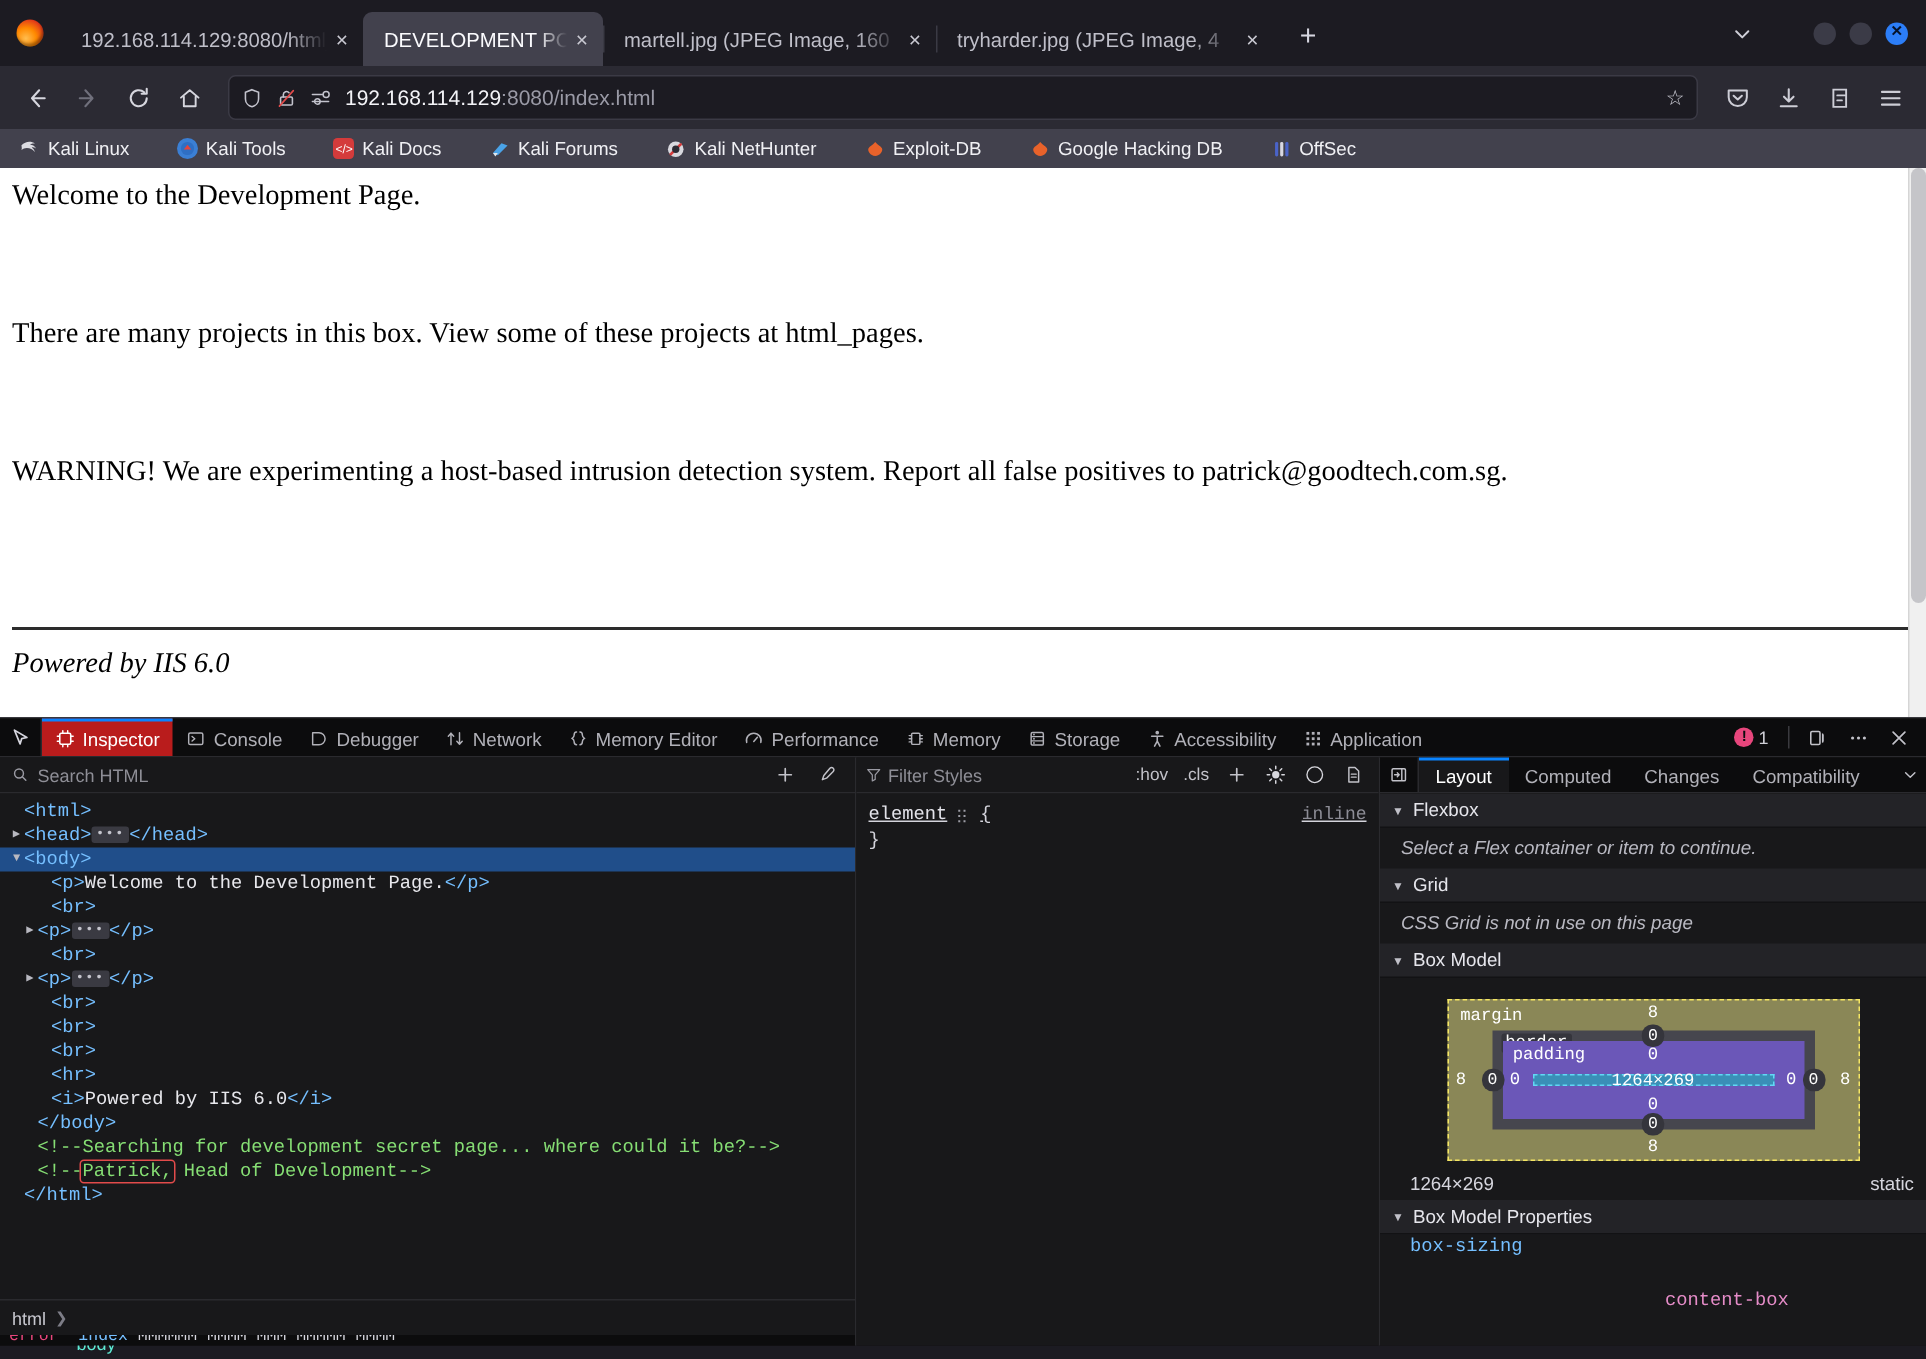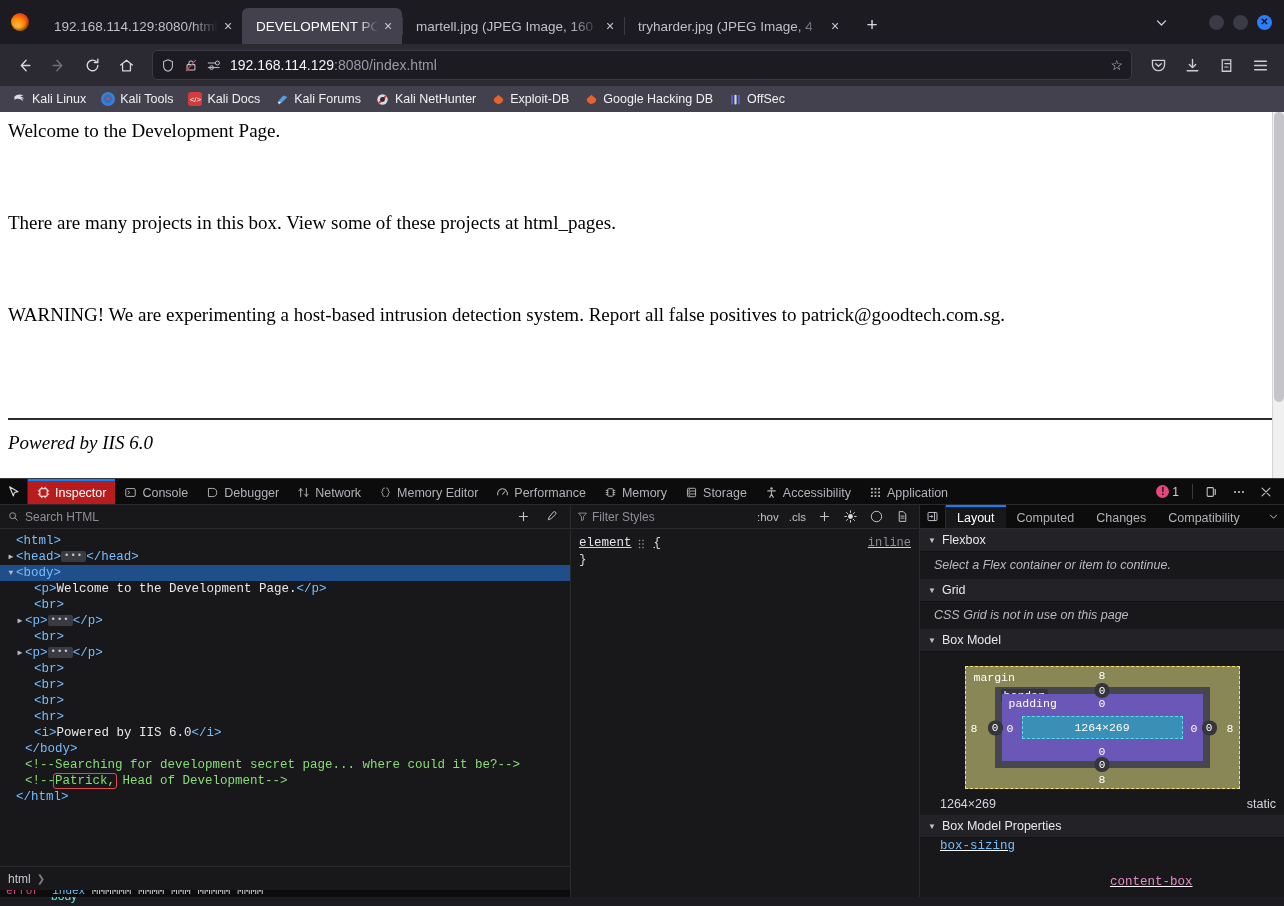--- a/index.html
+++ b/index.html
@@ -98,21 +98,21 @@
     display:flex;align-items:center;padding:0 8px;margin:0 8px;gap:8px;
     min-width:0;
   }
   .url-icons{display:flex;align-items:center;gap:9px;flex:0 0 auto;color:#c3c3cd;}
   .urltext{flex:1;font-size:14px;color:#f4f4f8;white-space:nowrap;overflow:hidden;min-width:0;}
   .urltext .dimpart{color:#9a9aa6;}
   .star{color:#cdcdd6;font-size:14px;flex:0 0 auto;}
   .navbar-right{display:flex;align-items:center;gap:2px;}
 
   .bookmarks{
-    height:26px;background:#42414d;display:flex;align-items:center;padding:0 6px;gap:1px;
+    height:26px;background:#42414d;display:flex;align-items:center;padding:0 6px;gap:18px;
     font-size:12.5px;color:#f0f0f4;
   }
   .bm{display:flex;align-items:center;gap:5px;padding:2px 7px;border-radius:4px;white-space:nowrap;}
   .bm-ico{width:14px;height:14px;flex:0 0 14px;display:inline-block;border-radius:3px;
     background-size:cover;display:flex;align-items:center;justify-content:center;font-size:9px;}
 
   
   .page{
     background:#ffffff;color:#000;
     height:366px;
@@ -223,21 +223,21 @@
   .acc-head{
     height:23px;display:flex;align-items:center;gap:6px;padding:0 8px;
     background:#232327;border-bottom:1px solid #121214;color:#e6e6ec;font-size:12.5px;
   }
   .acc-head .tri{font-size:8px;color:#c0c0c8;}
   .acc-note{padding:6px 8px 7px 14px;font-style:italic;color:#b9b9c2;font-size:12.5px;}
 
   
   .bm-wrap{display:flex;justify-content:center;padding:14px 0 4px;}
   .bm-margin{
-    width:275px;height:123px;background:#8a8757;border:1px dashed #f5e663;
+    width:275px;height:108px;background:#8a8757;border:1px dashed #f5e663;
     position:relative;font-family:"Liberation Mono",monospace;font-size:11.5px;color:#fff;
   }
   .bm-lbl{position:absolute;font-size:11.5px;color:#ffffff;}
   .bm-border{
     position:absolute;left:29px;top:20px;right:29px;bottom:20px;
     background:#46464e;border:0;
   }
   .bm-padding{
     position:absolute;left:7px;top:7px;right:7px;bottom:7px;background:#6b57b8;
   }
@@ -249,21 +249,21 @@
   .pill{
     position:absolute;background:#35353c;border-radius:7px;padding:0 4px;min-width:15px;height:15px;
     display:flex;align-items:center;justify-content:center;color:#fff;font-size:11px;
     font-family:"Liberation Mono",monospace;
   }
   .plain{position:absolute;color:#fff;font-size:11.5px;font-family:"Liberation Mono",monospace;}
 
   .bm-sizerow{display:flex;align-items:center;padding:4px 8px 4px 20px;font-size:12.5px;color:#d6d6de;}
   .bm-sizerow .pos{margin-left:auto;color:#d6d6de;}
   .props-row{
-    display:flex;padding:1px 8px 0 20px;font-family:"Liberation Mono",monospace;font-size:12.5px;text-decoration:underline;
+    display:flex;padding:1px 8px 0 20px;font-family:"Liberation Mono",monospace;font-size:12.5px;
   }
   .props-row .k{color:#75bfff;width:170px;}
   .props-row .v{color:#e58cc8;margin-top:36px;}
 
   svg{display:block;}
 </style>
 </head>
 <body>
 
 <div id="browser">

